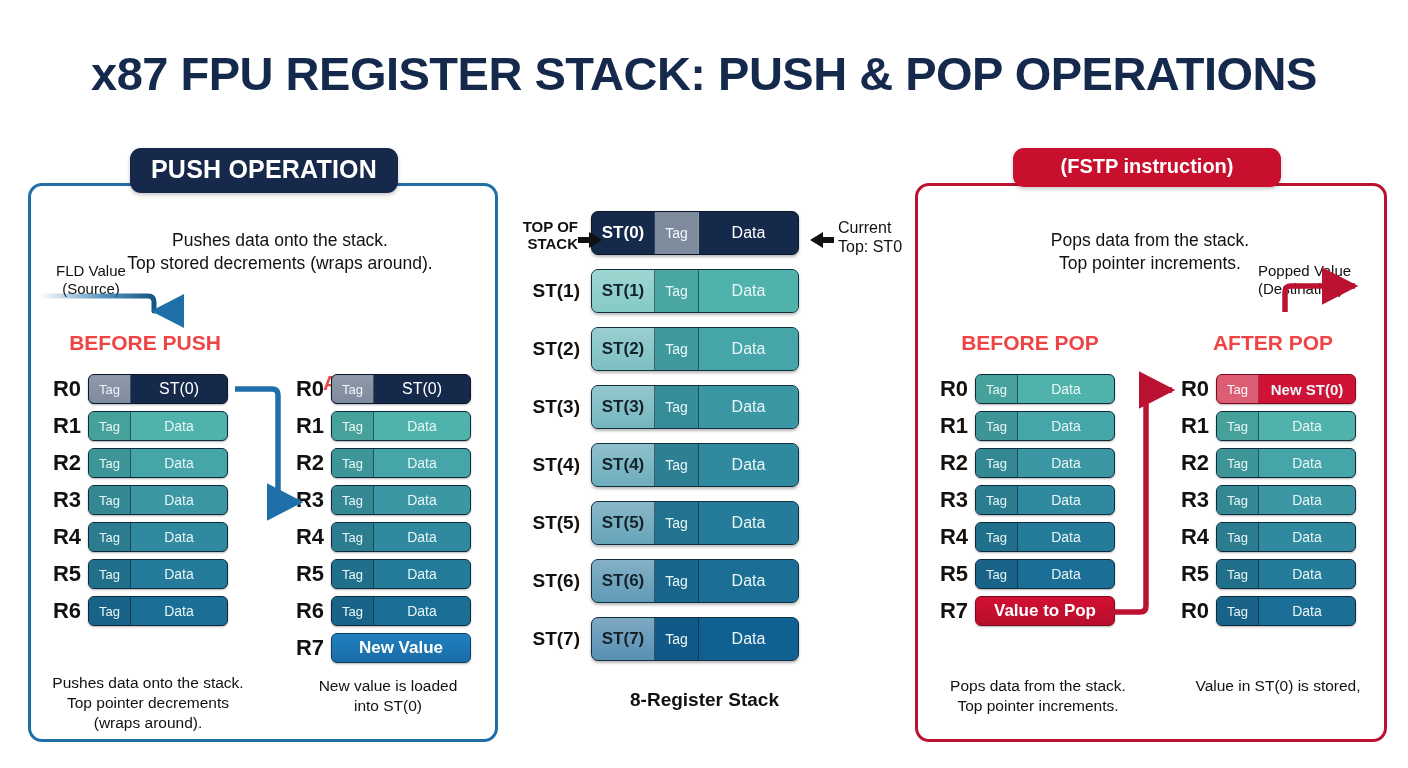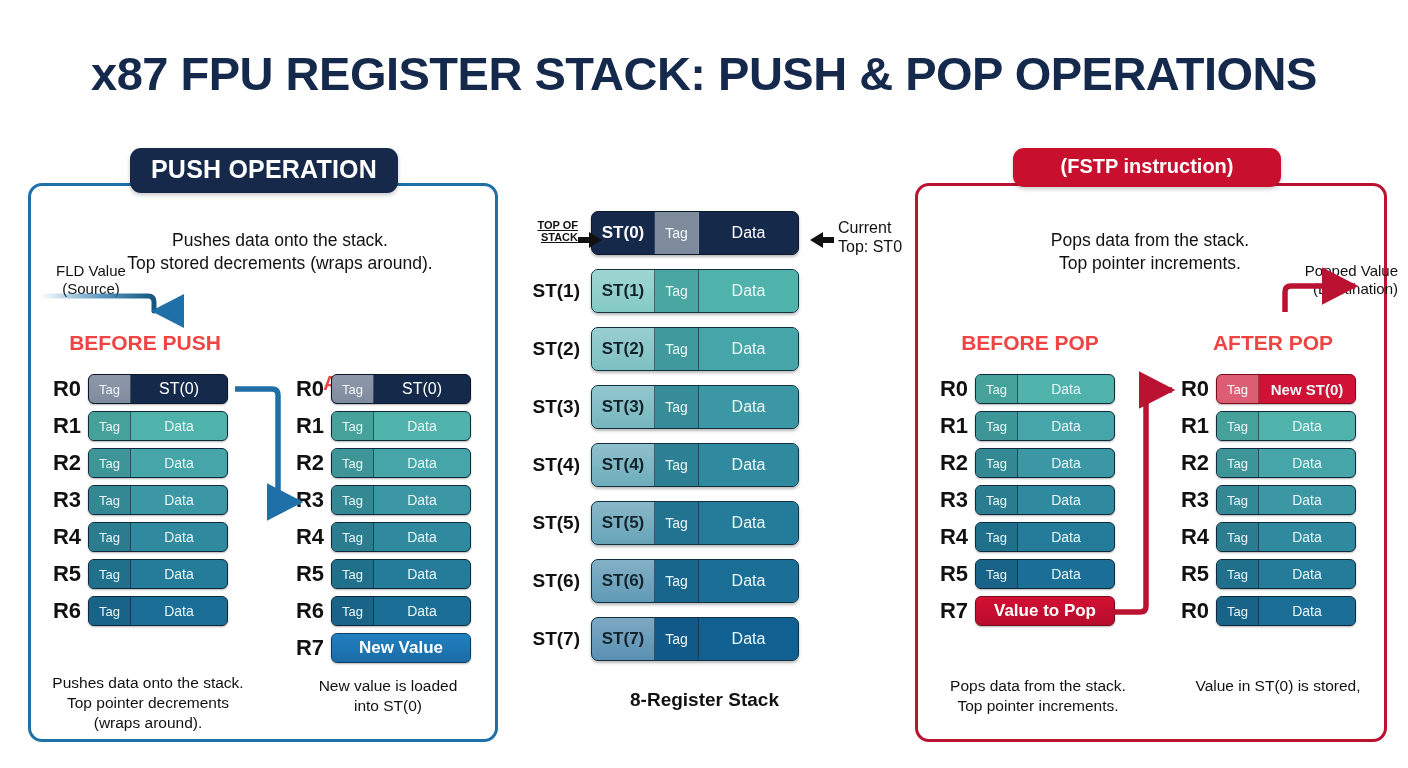--- a/index.html
+++ b/index.html
@@ -102,21 +102,21 @@
   .c-box.top .s-tag{background:#7e8b9d;color:#f4f7fa;border-right-color:rgba(255,255,255,.12);}
   .c-box.top .s-data{background:#15294a;color:#ffffff;}
 
   .center-caption{
     position:absolute;left:497px;top:688px;width:415px;text-align:center;
     font-size:19px;font-weight:bold;color:#111;line-height:1.3;
   }
 
   .top-of-stack-lab{
     position:absolute;left:500px;top:219px;width:78px;text-align:right;
-    font-size:11px;font-weight:bold;color:#111;line-height:1.12;text-decoration:underline;
+    font-size:15px;font-weight:bold;color:#111;line-height:1.12;
   }
   .cur-top-lab{
     position:absolute;left:838px;top:219px;width:96px;
     font-size:16px;color:#111;line-height:1.18;
   }
 
   
   .foot{
     position:absolute;text-align:center;font-size:15.5px;color:#111;line-height:1.3;
   }
@@ -355,21 +355,21 @@
 
   <div class="panel-badge badge-pop">
     <div class="l2">(FSTP instruction)</div>
   </div>
 
   <div class="panel-desc desc-pop">
     <div>Pops data from the stack.</div>
     <div>Top pointer increments.</div>
   </div>
 
-  <div class="arrow-lab" style="left:1258px;top:262px;width:140px;text-align:right;">
+  <div class="arrow-lab" style="left:1258px;top:262px;width:140px;text-align:left;">
     <div>Popped Value</div>
     <div>(Destination)</div>
   </div>
 
   <div class="col-head" style="left:945px;top:331px;width:170px;">BEFORE POP</div>
   <div class="col-head" style="left:1188px;top:331px;width:170px;">AFTER POP</div>
 
   <div class="reg-col" id="pop-before" style="left:938px;top:375px;width:175px;">
       <div class="reg-row">
         <div class="reg-label">R0</div>

